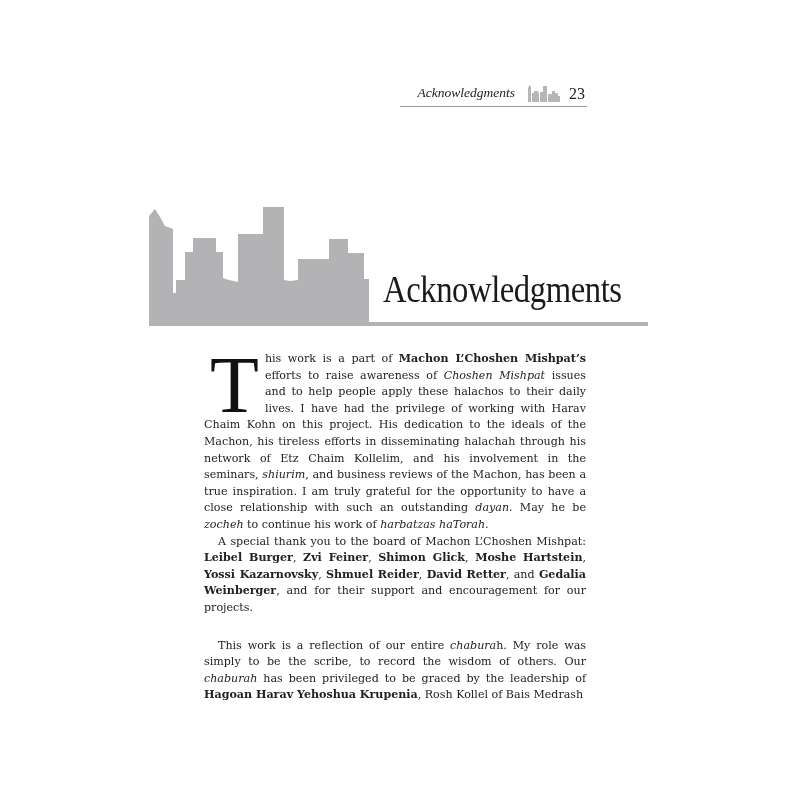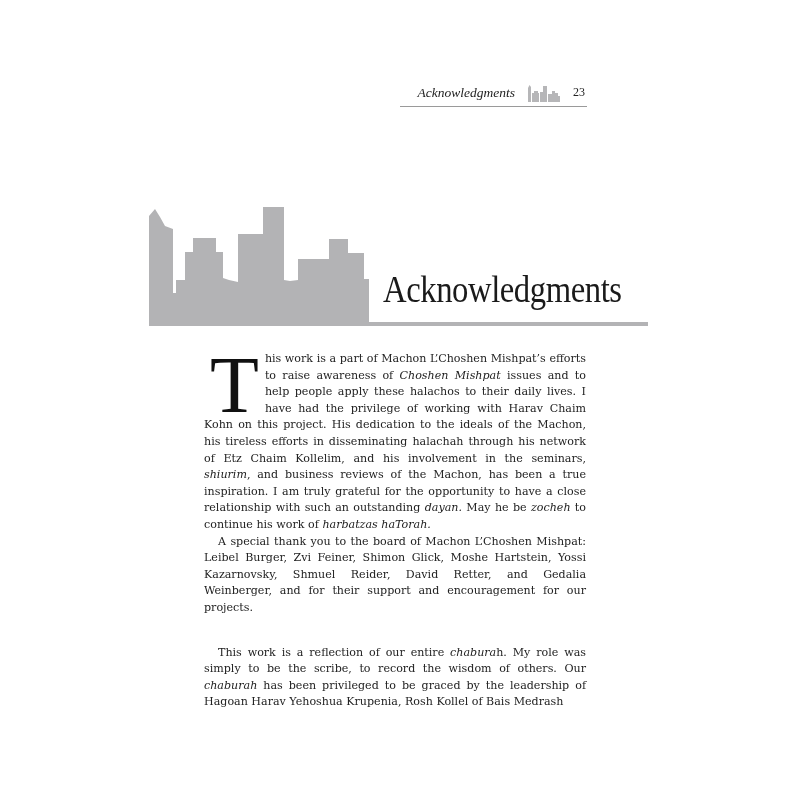--- a/index.html
+++ b/index.html
@@ -1,28 +1,28 @@
 <!DOCTYPE html>
 <html><head>
 <meta charset="utf-8">
 <style>
   html, body { margin: 0; padding: 0; background: #ffffff; }
   body { width: 800px; height: 800px; position: relative; overflow: hidden; font-family: "DejaVu Serif", "Liberation Serif", serif; color: #1e1e1e; }
   .running-head { position: absolute; left: 400px; top: 84px; width: 187px; height: 22px; border-bottom: 1.5px solid #9a9a9a; }
   .rh-title { position: absolute; right: 72px; top: 1px; font-family: "Liberation Serif", serif; font-style: italic; font-size: 13.5px; color: #222; white-space: nowrap; }
   .rh-icon { position: absolute; left: 127px; top: 0px; width: 36px; height: 18px; }
-  .rh-page { position: absolute; right: 2px; top: 1px; font-family: "Liberation Serif", serif; font-size: 12px; color: #222; }
+  .rh-page { position: absolute; right: 2px; top: 1px; font-family: "Liberation Serif", serif; font-size: 16px; color: #222; }
   .skyline { position: absolute; left: 0; top: 0; width: 800px; height: 800px; pointer-events: none; }
   .chapter-title { position: absolute; left: 383px; top: 270px; font-family: "Liberation Serif", serif; font-size: 38px; color: #1a1a1a; letter-spacing: -0.5px; line-height: 1; white-space: nowrap; transform: scaleX(0.86); transform-origin: left top; }
   .body-text { position: absolute; left: 204px; top: 351px; width: 382px; font-family: "DejaVu Serif", serif; font-size: 11.1px; line-height: 16.6px; text-align: justify; color: #222; }
   .body-text p { margin: 0; }
   .body-text p.indent { text-indent: 14px; }
-  .body-text p.gap { margin-top: 28px; }
+  .body-text p.gap { margin-top: 21px; }
   .dropcap { float: left; font-family: "Liberation Serif", serif; font-size: 80px; line-height: 58px; height: 58px; margin: 3px 6px 0 6px; padding-top: 2px; color: #111; }
-  .body-text b { font-weight: normal; }
+  .body-text b { font-weight: bold; }
   .body-text i { }
 </style>
 </head>
 <body>
 
 <div class="running-head">
   <span class="rh-title">Acknowledgments</span>
   <svg class="rh-icon" viewBox="0 0 36 18">
     <path d="M1 18 V4 L2.5 1 L4 3 V18 Z M5 18 V9 H7 V7 H11 V9 H12 V18 Z M13 18 V8 H16 V2 H20 V18 Z M21 18 V10 H25 V7 H28 V9 H31 V12 H33 V18 Z" fill="#b6b6b8"></path>
   </svg>

